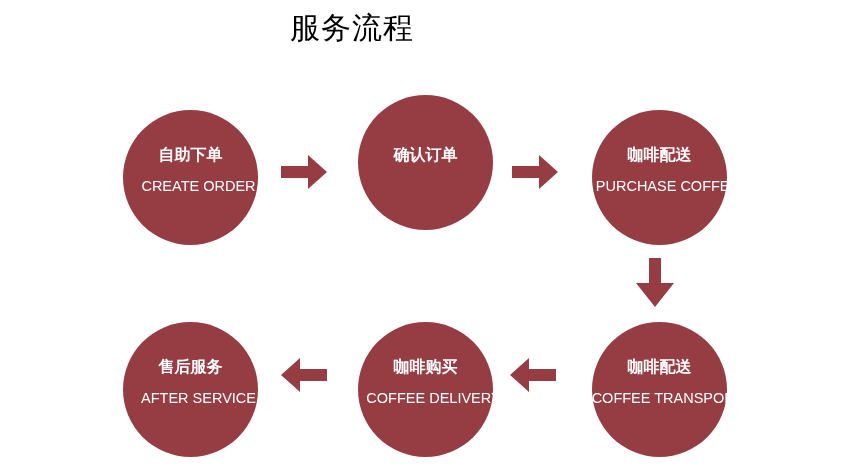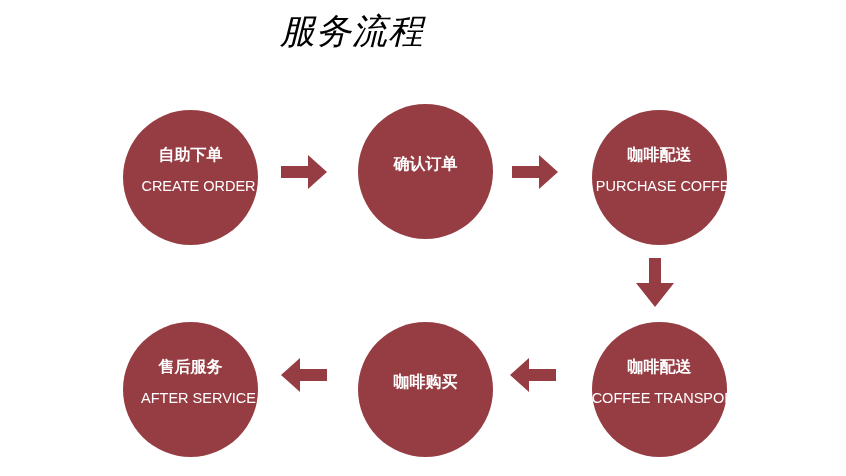--- a/index.html
+++ b/index.html
@@ -17,25 +17,24 @@
   }
   .canvas {
     position: relative;
     width: 846px; height: 476px;
     background: var(--background);
   }
   .diagram-title {
     position: absolute;
     left: 0; top: 8px; width: 704px;
     text-align: center;
-    font-size: 35px;
+    font-size: 30px;
     font-weight: 400;
     letter-spacing: 1px;
     color: var(--title-text);
-    font-style: italic;
   }
   .step-circle {
     position: absolute;
     width: 135px; height: 135px;
     border-radius: 50%;
     background: var(--accent);
     display: flex;
     flex-direction: column;
     align-items: center;
     justify-content: center;
@@ -58,21 +57,21 @@
   }
   .label-en {
     color: var(--circle-text);
     font-size: 14.5px;
     font-weight: 400;
     line-height: 16px;
     white-space: nowrap;
     margin-left: 16px;
   }
   .circle-1 { left: 123px; top: 110px; }
-  .circle-2 { left: 358px; top: 104px; }
+  .circle-2 { left: 358px; top: 95px; }
   .circle-3 { left: 592px; top: 110px; }
   .circle-4 { left: 592px; top: 322px; }
   .circle-5 { left: 358px; top: 322px; }
   .circle-6 { left: 123px; top: 322px; }
   .flow-arrow { position: absolute; }
   .flow-arrow svg { display: block; }
   .flow-arrow polygon { fill: var(--accent); }
   .arrow-1 { left: 281px; top: 154px; }
   .arrow-2 { left: 512px; top: 154px; }
   .arrow-3 { left: 636px; top: 258px; }
@@ -133,20 +132,21 @@
 
   <div class="flow-arrow arrow-4">
     <svg width="46" height="36" viewBox="0 0 46 36" aria-hidden="true">
       <polygon points="46,12 19,12 19,1 0,18 19,35 19,24 46,24"></polygon>
     </svg>
   </div>
 
   <div class="step-circle circle-5">
     <div class="labels">
       <span class="label-zh">咖啡购买</span>
+      <span class="label-en">COFFEE DELIVERY</span>
     </div>
   </div>
 
   <div class="flow-arrow arrow-5">
     <svg width="46" height="36" viewBox="0 0 46 36" aria-hidden="true">
       <polygon points="46,12 19,12 19,1 0,18 19,35 19,24 46,24"></polygon>
     </svg>
   </div>
 
   <div class="step-circle circle-6">

